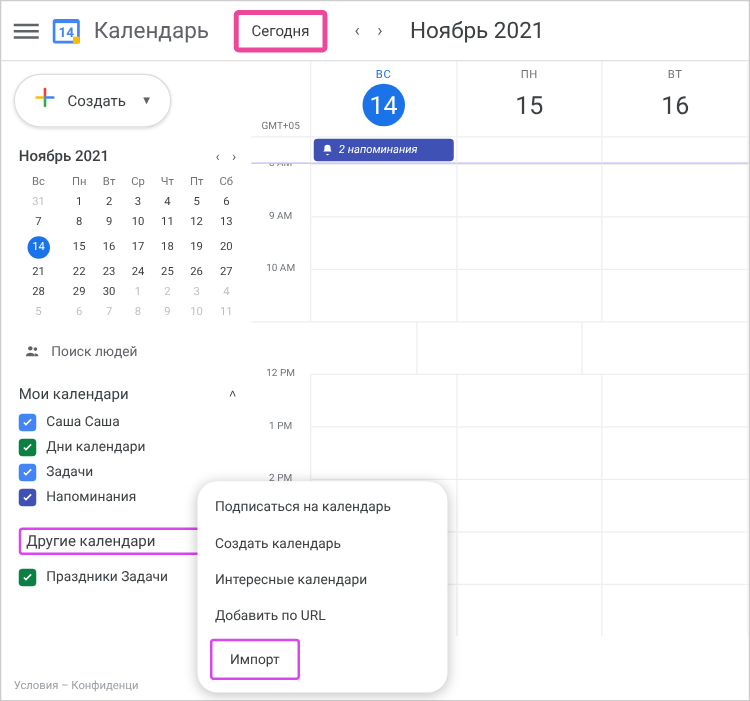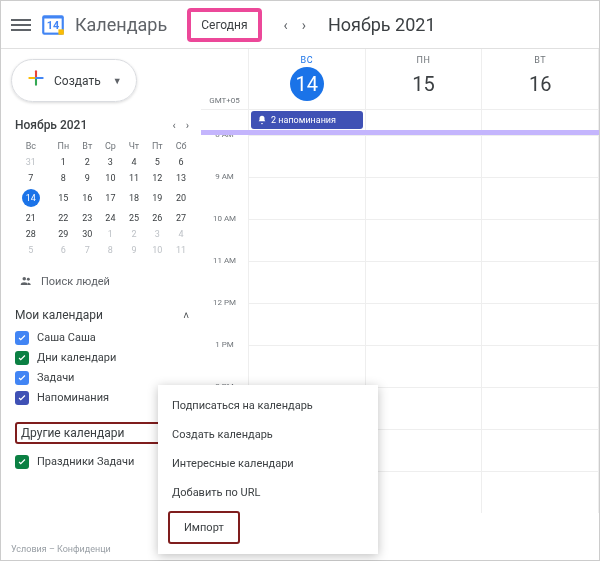--- a/index.html
+++ b/index.html
@@ -29,40 +29,40 @@
   td.other { color:#bdc1c6; }
   td.today span { display:inline-flex; width:18px; height:18px; background:#1a73e8; color:#fff; border-radius:50%; align-items:center; justify-content:center; }
   .search-people { margin-top:10px; display:flex; align-items:center; gap:8px; padding:6px 8px; color:#5f6368; font-size:11px; cursor:text; }
   .section-title { font-size:12px; color:#3c4043; display:flex; justify-content:space-between; align-items:center; margin-top:14px; padding: 0 4px; cursor:pointer;}
   .section-title .chev{font-size:10px;}
   .cal-list { margin-top:6px; }
   .cal-item { display:flex; align-items:flex-start; gap:8px; padding:3px 4px; font-size:11px; color:#3c4043; }
   .cb { width:14px; height:14px; border-radius:3px; display:inline-flex; align-items:center; justify-content:center; flex-shrink:0; }
   .cb svg{width:10px;height:10px;}
   .other-cal-row { margin-top:12px; padding:2px 4px; }
-  .hl-red { border:2px solid #7f1d1d; border-radius:3px; }
+  .hl-red { border:2px solid #d946ef; border-radius:3px; }
   .footer { position:absolute; bottom:6px; left:10px; font-size:9px; color:#9aa0a6; }
   .grid { flex:1; display:flex; flex-direction:column; position:relative; }
   .day-header { display:flex; height:60px; }
   .tz-col { width:48px; display:flex; align-items:flex-end; justify-content:center; font-size:8px; color:#70757a; padding-bottom:4px; border-right:1px solid #eee;}
   .day-col { flex:1; border-right:1px solid #eee; text-align:center; padding-top:6px;}
   .dow { font-size:9px; color:#70757a; letter-spacing:0.5px;}
   .dow.sel{color:#1a73e8;}
   .dnum { font-size:20px; color:#3c4043; margin-top:2px; display:inline-flex; width:34px; height:34px; align-items:center; justify-content:center;}
   .dnum.sel { background:#1a73e8; color:#fff; border-radius:50%; }
-  .allday { display:flex; border-top:1px solid #eee; border-bottom:5px solid #c4b5fd;}
+  .allday { display:flex; border-top:1px solid #eee; border-bottom:1px solid #c4b5fd;font-style:italic;}
   .allday .tz-col{border-right:1px solid #eee; height:20px; padding:0;}
   .allday .day-col{height:20px; padding:0; position:relative;}
   .event-pill { position:absolute; left:2px; right:2px; top:1px; bottom:1px; background:#3f51b5; color:#fff; font-size:9px; border-radius:3px; display:flex; align-items:center; padding:0 6px; gap:4px; cursor:pointer;}
   .hours { flex:1; overflow:hidden; position:relative;}
   .hour-row { display:flex; height:42px; }
   .hour-row .tz-col { align-items:flex-start; padding-top:0; border-right:1px solid #eee;}
   .hour-row .lbl { font-size:8px; color:#70757a; transform:translateY(-5px);}
   .hour-row .day-col { border-top:1px solid #eee; padding:0;}
-  .context-menu { position:absolute; left:158px; top:385px; width:220px; background:#fff; border-radius:0; box-shadow:0 2px 10px rgba(0,0,0,0.25); padding:6px 0; z-index:10; }
+  .context-menu { position:absolute; left:158px; top:385px; width:200px; background:#fff; border-radius:16px; box-shadow:0 2px 10px rgba(0,0,0,0.25); padding:6px 0; z-index:10; }
   .context-menu .mi { padding:8px 14px; font-size:11px; color:#3c4043; cursor:pointer; }
   .context-menu .mi.hl { display:inline-block; }
   .hl-wrap { padding:4px 10px; }
 </style>
 </head>
 <body>
 
 <div class="header">
   <div class="burger">
       <span></span>
@@ -285,23 +285,20 @@
         </div>
         <div class="hour-row">
           <div class="tz-col">
             <span class="lbl">10 AM</span>
           </div>
           <div class="day-col"></div>
           <div class="day-col"></div>
           <div class="day-col"></div>
         </div>
         <div class="hour-row">
-          <div class="tz-col">
-            <span class="lbl">11 AM</span>
-          </div>
           <div class="day-col"></div>
           <div class="day-col"></div>
           <div class="day-col"></div>
         </div>
         <div class="hour-row">
           <div class="tz-col">
             <span class="lbl">12 PM</span>
           </div>
           <div class="day-col"></div>
           <div class="day-col"></div>

